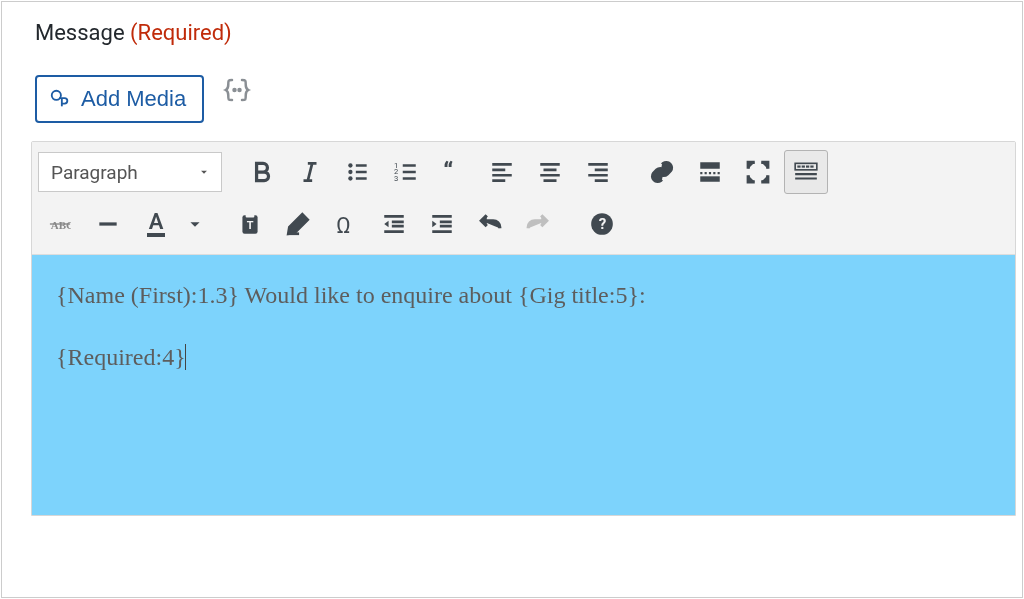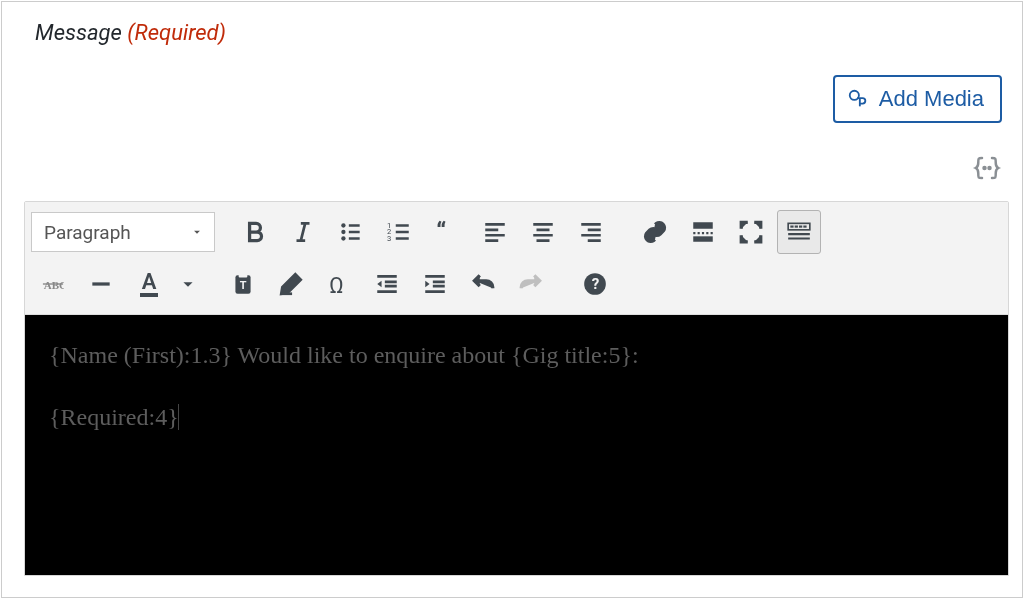--- a/index.html
+++ b/index.html
@@ -17,31 +17,29 @@
     height: 597px;
     margin: 1px;
     padding: 18px 20px 0 18px;
     position: relative;
   }
   .field-label {
     font-size: 22px;
     font-weight: 400;
     margin-bottom: 30px;
     padding-left: 15px;
-    font-style: italic;
   }
   .req { color: #c02b0a; }
 
   .media-row {
     display: flex;
-    align-items: flex-end;
-    gap: 30px;
+    align-items: flex-start;
+    gap: 18px;
     margin-bottom: 18px;
     padding-left: 15px;
-    flex-direction: column;
   }
   .btn-add-media {
     display: inline-flex;
     align-items: center;
     gap: 10px;
     border: 2px solid #1d5ca4;
     background: #fff;
     color: #1d5ca4;
     font-size: 22px;
     font-weight: 400;
@@ -60,21 +58,21 @@
     cursor: pointer;
     display: inline-flex;
   }
   .merge-tag-icon svg { width: 30px; height: 30px; }
 
   
   .editor-wrap {
     border: 1px solid #d7d7d7;
     border-radius: 2px 2px 0 0;
     width: 985px;
-    margin-left: 4px;
+    margin-left: 11px;
   }
   .toolbar {
     background: #f3f3f3;
     border-bottom: 1px solid #ddd;
     padding: 6px 6px 2px 6px;
   }
   .tool-row {
     display: flex;
     align-items: center;
     flex-wrap: wrap;
@@ -110,21 +108,21 @@
   }
   .tool-btn.active {
     border: 1px solid #b3b3b3;
     background: #e9e9e9;
   }
   .tool-btn svg { width: 26px; height: 26px; fill: currentColor; }
   .tool-btn.faded { color: #bfbfbf; }
   .tool-btn.small svg { width: 22px; height: 22px; }
   .sep { width: 12px; }
   .editor-body {
-    background: #000000;
+    background: #7dd3fc;
     padding: 24px 24px 0 24px;
     min-height: 260px;
     font-family: Georgia, "Times New Roman", serif;
     font-size: 24px;
     color: #5d5d5d;
     line-height: 1.4;
   }
   .editor-body p { margin: 0 0 28px 0; }
   .cursor {
     border-right: 1.5px solid #444;

